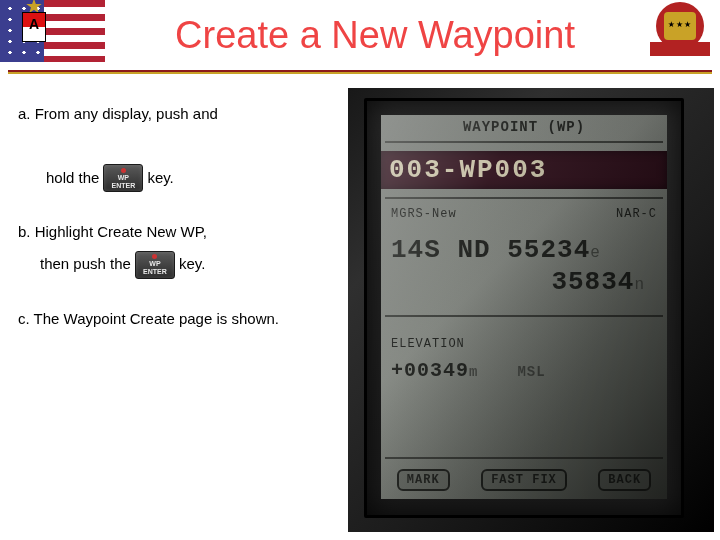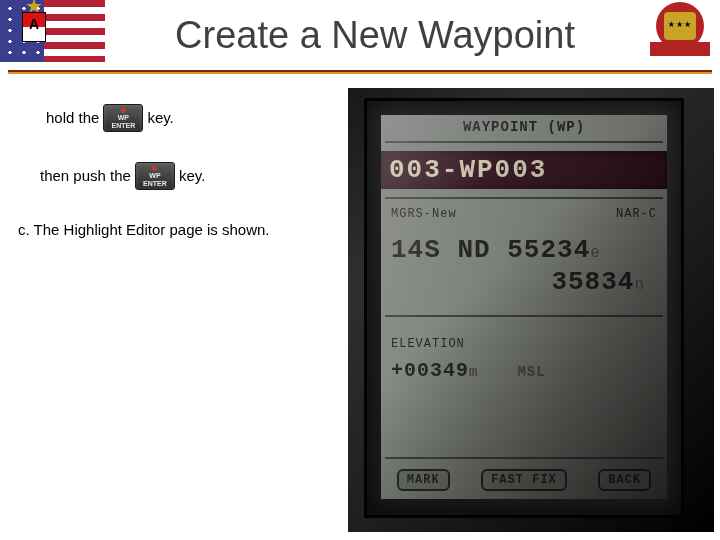--- a/index.html
+++ b/index.html
@@ -29,21 +29,21 @@
   .header-badge {
     position: absolute; top: 2px; right: 10px; width: 60px; height: 56px;
   }
   .badge-circle { position:absolute; left:6px; top:0; width:48px; height:48px; border-radius:50%; background:#b22222; }
   .badge-inner  { position:absolute; left:14px; top:10px; width:32px; height:28px; background:#c9a227; border-radius:4px; }
   .badge-stars  { position:absolute; left:0; right:0; top:18px; text-align:center; color:#000; font-size:8px; letter-spacing:1px; }
   .badge-ribbon { position:absolute; left:0; top:40px; width:60px; height:14px; background:#b22222; }
 
   .title {
     position: absolute; top: 14px; left: 110px; right: 80px; text-align: center;
-    font-size: 38px; font-weight: 400; color: #404040;
+    font-size: 38px; font-weight: 400; color: #ef4444;
   }
   .title-underline {
     position: absolute; top: 70px; left: 8px; right: 8px; height: 4px;
   }
   .title-underline .bar-red  { position:absolute; left:0; right:0; top:0;   height:2px; background:#8b1a1a; }
   .title-underline .bar-gold { position:absolute; left:0; right:0; top:2px; height:2px; background:#c9a227; }
 
   
   .body-text { position: absolute; left: 18px; top: 104px; width: 330px; font-size: 15px; color:#000; line-height: 1.35; }
   .step { margin-bottom: 30px; }
@@ -119,45 +119,51 @@
   </div>
   <div class="title">Create a New Waypoint</div>
   <div class="title-underline">
     <div class="bar-red"></div>
       <div class="bar-gold"></div>
   </div>
 
   <div class="body-text">
 
     <div class="step">
-      <div class="step-line" style="padding-left:28px;">
+      <div class="step-line">
+        <span>a.  From any display, push and</span>
+      </div>
+      <div class="step-line" style="padding-left:28px;margin-top:40px;">
         <span>hold the</span>
         <span class="key-btn">
           <span class="wp-dot"></span>
           <span class="k1">WP</span>
           <span class="k2">ENTER</span>
         </span>
         <span>key.</span>
       </div>
     </div>
 
     <div class="step">
-      <div class="step-line" style="padding-left:22px;">
+      <div class="step-line">
+        <span>b. Highlight Create New WP,</span>
+      </div>
+      <div class="step-line" style="padding-left:22px;margin-top:8px;">
         <span>then push the</span>
         <span class="key-btn">
           <span class="wp-dot"></span>
           <span class="k1">WP</span>
           <span class="k2">ENTER</span>
         </span>
         <span>key.</span>
       </div>
     </div>
 
     <div class="step">
-      <div><span>c. The Highlight Editor page is shown.</span></div>
+      <div><span>c. The Waypoint Create page is shown.</span></div>
     </div>
 
   </div>
 
   <div class="device">
     <div class="device-inner">
       <div class="screen">
 
         <div class="lcd-row lcd-title">WAYPOINT (WP)</div>
         <div class="lcd-hr" style="top:26px;"></div>

